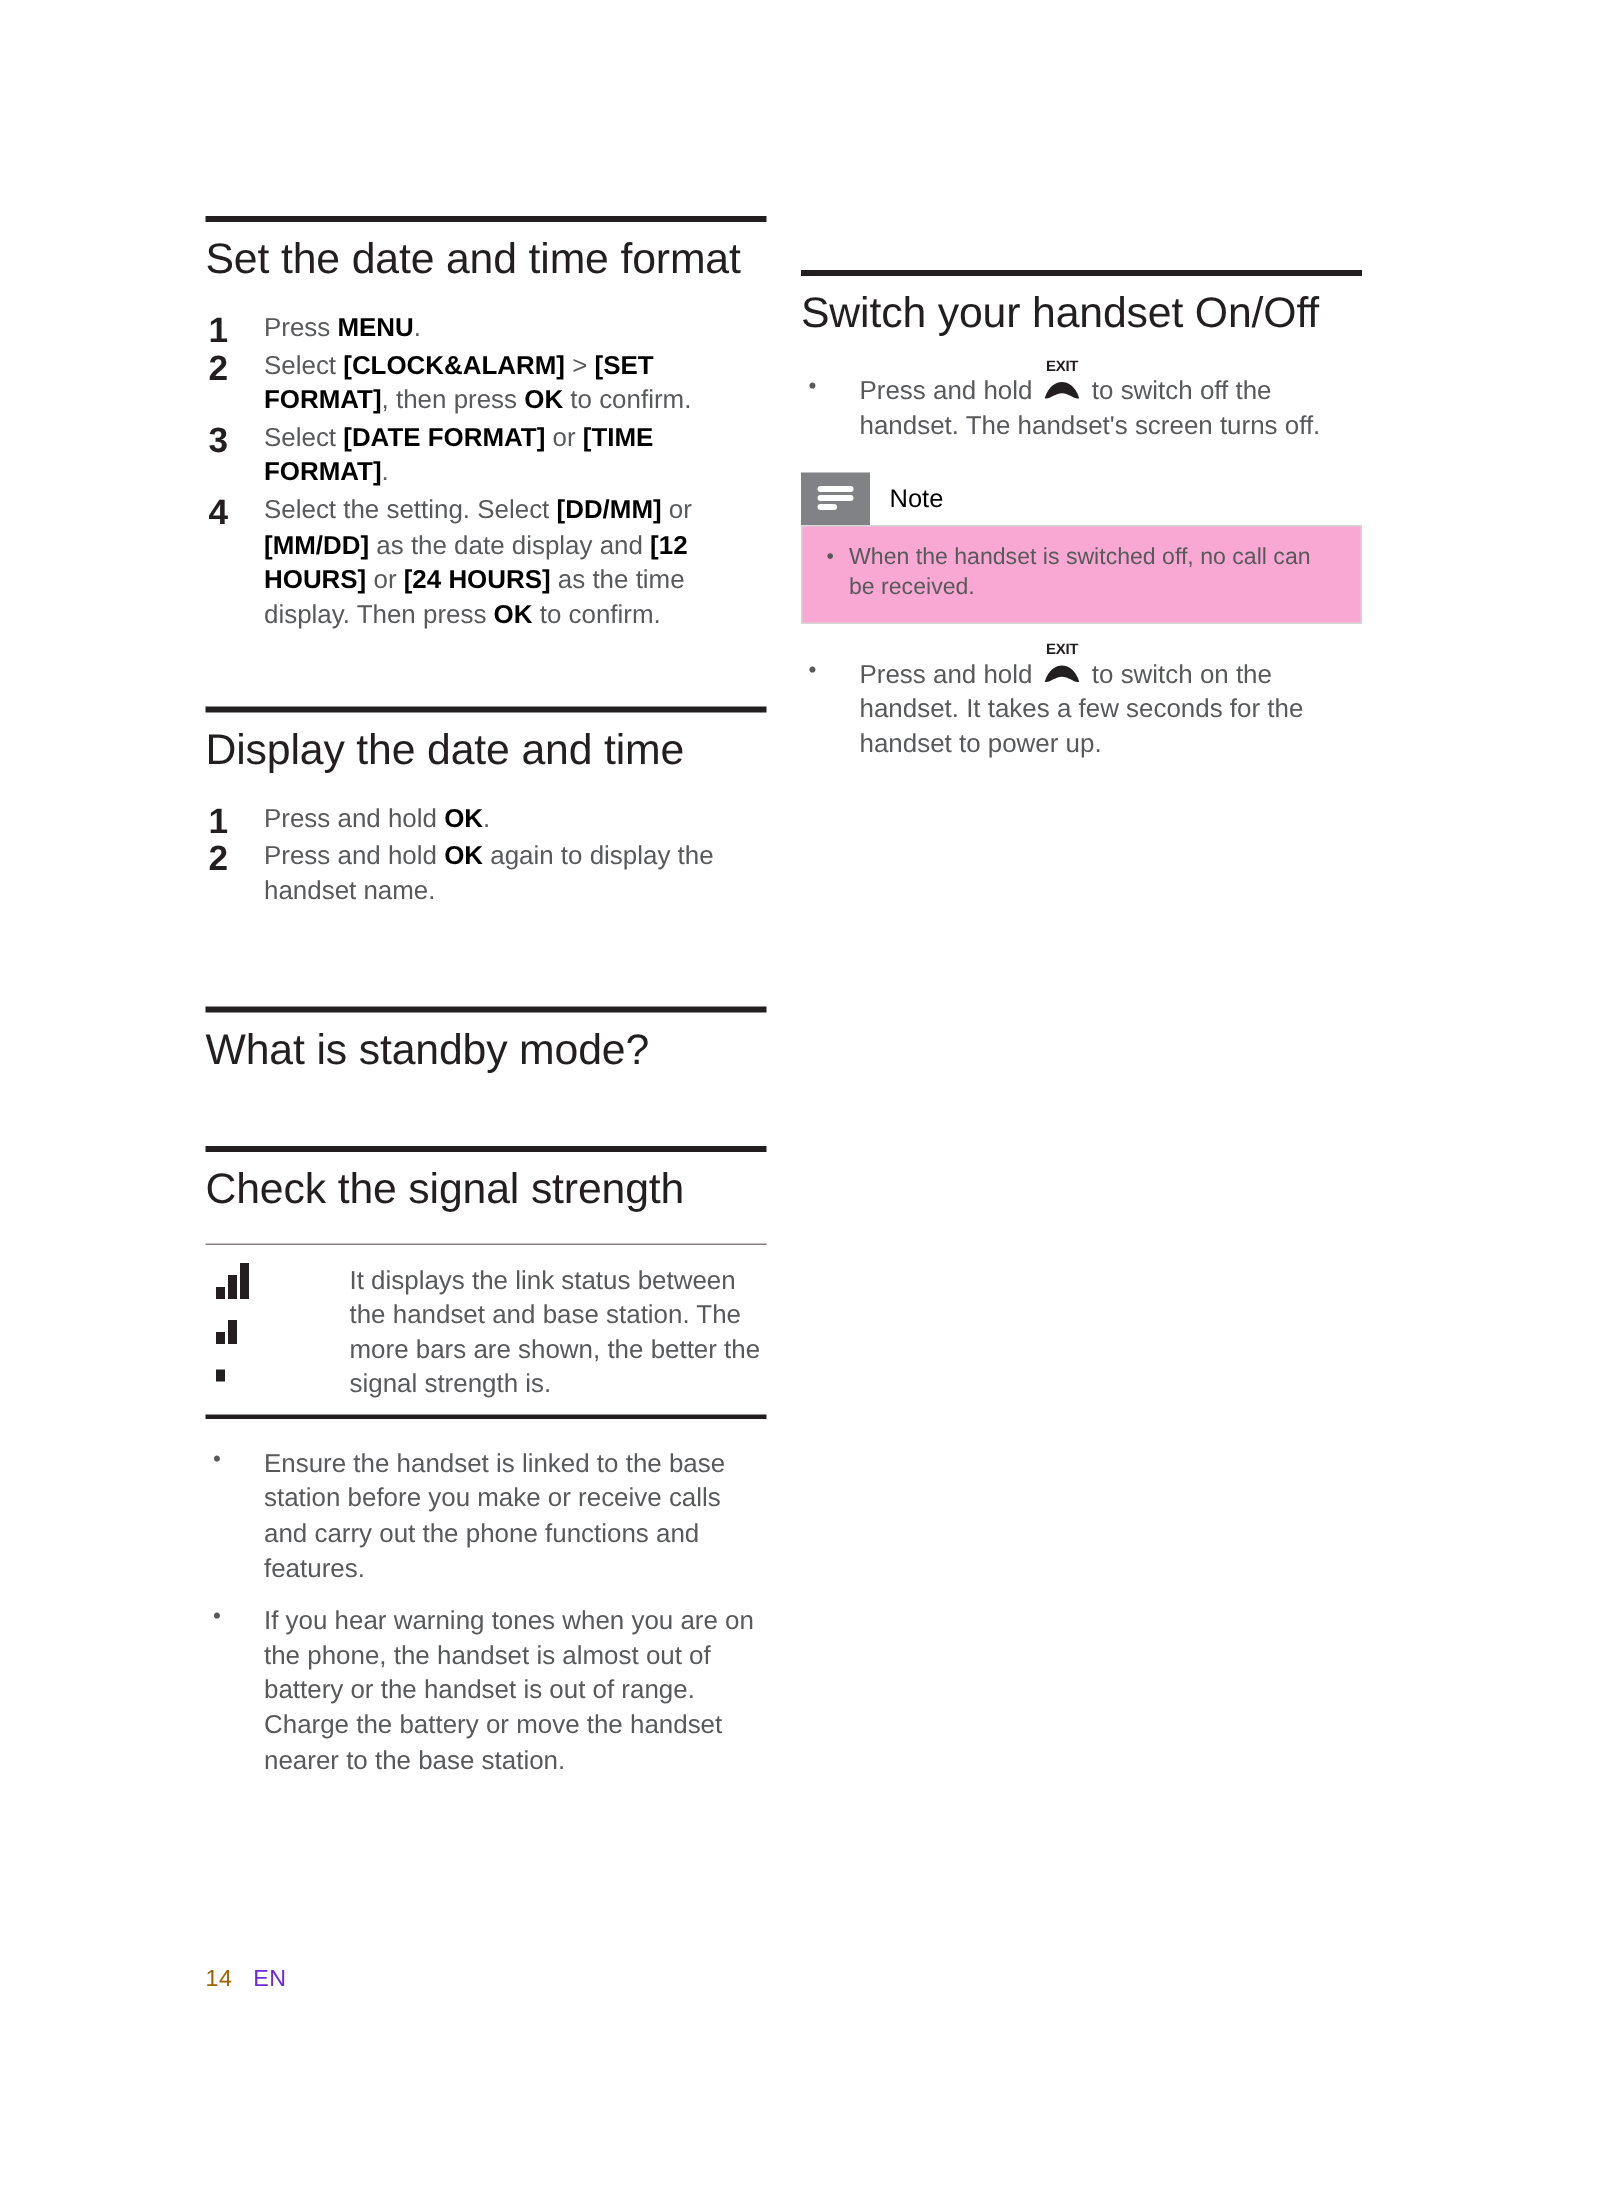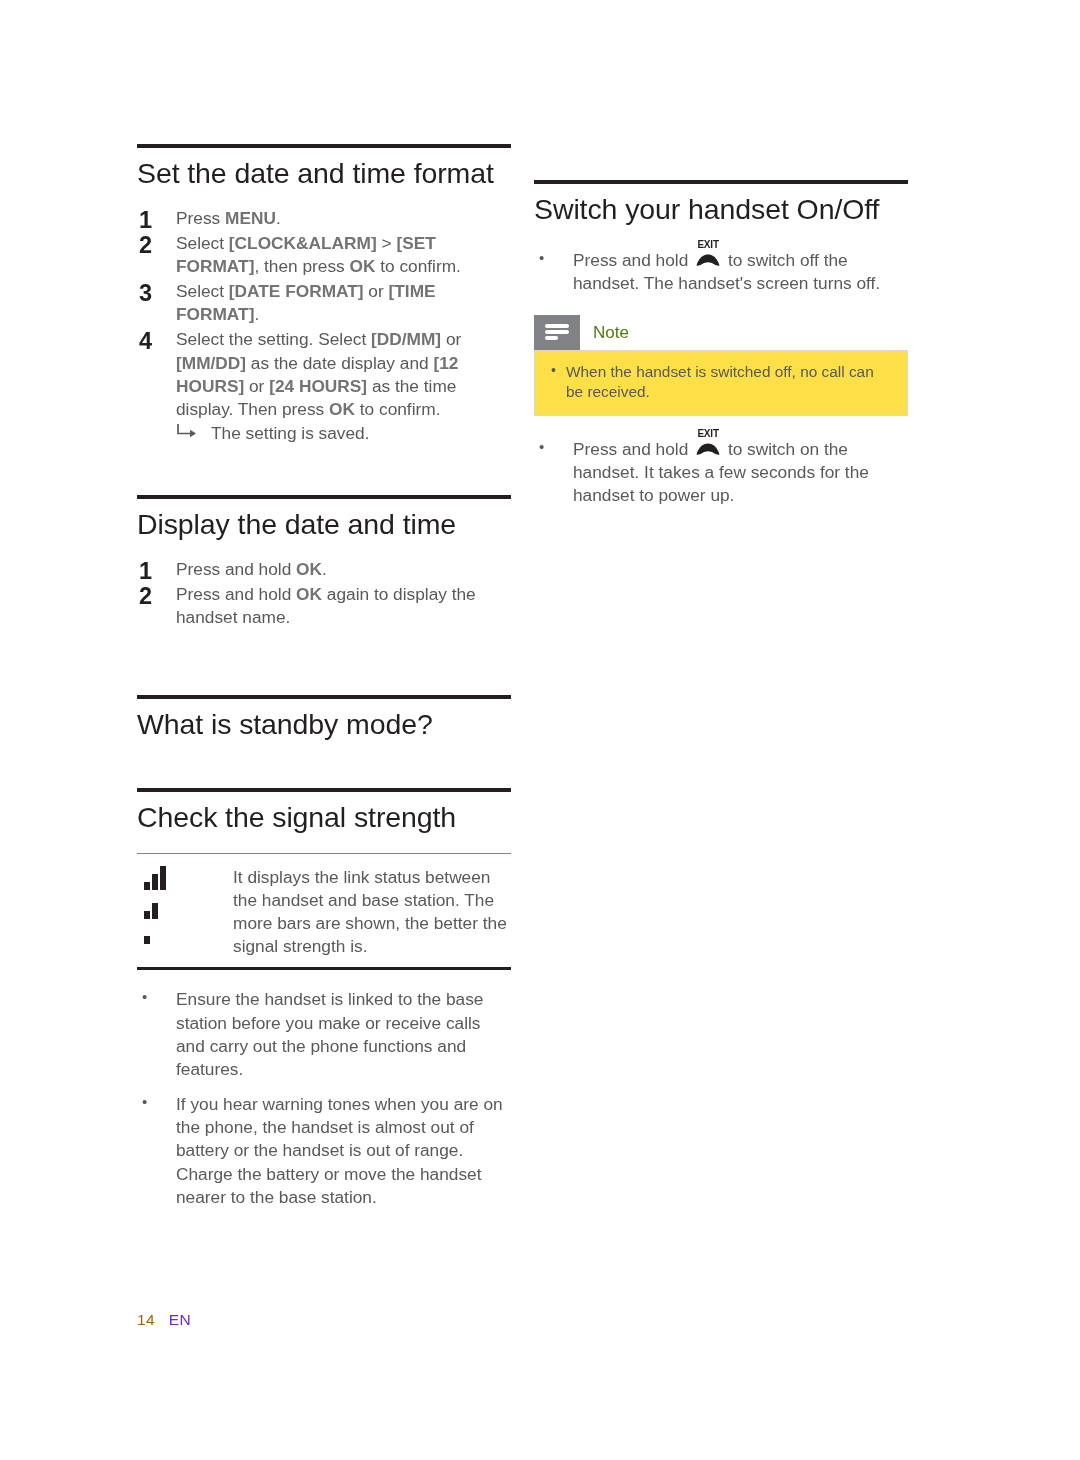--- a/index.html
+++ b/index.html
@@ -112,21 +112,21 @@
     left: 0;
     top: 1px;
     width: 22px;
     height: 18px;
     color: #58595b;
   }
 
   
   b, strong {
     font-weight: 700;
-    color: #737373;
+    color: #000000;
   }
 
   
   p.body {
     margin: 20px 0 0 0;
     font-size: 17.3px;
     line-height: 1.34;
   }
 
   
@@ -170,28 +170,28 @@
     width: 46px;
     height: 35px;
     background: #808285;
     display: flex;
     align-items: center;
     justify-content: center;
     flex: 0 0 46px;
   }
   .note-title {
     font-size: 17px;
-    color: #4d7c0f;
+    color: #000000;
     padding-left: 13px;
     line-height: 1;
   }
   .note-body {
     border: 1px solid #d6d6d6;
     border-top: 1px solid #d6d6d6;
-    background: #fde047;
+    background: #f9a8d4;
     padding: 11px 14px 12px 14px;
     box-sizing: border-box;
   }
   ul.note-list {
     list-style: none;
     margin: 0;
     padding: 0;
   }
   ul.note-list > li {
     position: relative;
@@ -271,29 +271,20 @@
           <span class="num">2</span>
           <span class="step-text"><span>Select </span><b>[CLOCK&amp;ALARM]</b><span> &gt; </span><b>[SET FORMAT]</b><span>, then press </span><b>OK</b><span> to confirm.</span></span>
         </li>
         <li>
           <span class="num">3</span>
           <span class="step-text"><span>Select </span><b>[DATE FORMAT]</b><span> or </span><b>[TIME FORMAT]</b><span>.</span></span>
         </li>
         <li>
           <span class="num">4</span>
           <span class="step-text"><span>Select the setting. Select </span><b>[DD/MM]</b><span> or </span><b>[MM/DD]</b><span> as the date display and </span><b>[12 HOURS]</b><span> or </span><b>[24 HOURS]</b><span> as the time display. Then press </span><b>OK</b><span> to confirm.</span></span>
-          <div class="result">
-            <span class="arrow">
-              <svg width="22" height="18" viewBox="0 0 22 18" aria-hidden="true">
-                <path d="M2 1 L2 10.5 L16 10.5" fill="none" stroke="#58595b" stroke-width="1.7"></path>
-                <path d="M14 6.8 L20 10.5 L14 14.2 Z" fill="#58595b"></path>
-              </svg>
-            </span>
-            <span>The setting is saved.</span>
-          </div>
         </li>
       </ol>
     </section>
 
     <section class="section" style="margin-top:50px;">
       <div class="rule-top"></div>
       <h2 class="heading">Display the date and time</h2>
 
       <ol class="steps">
         <li>

